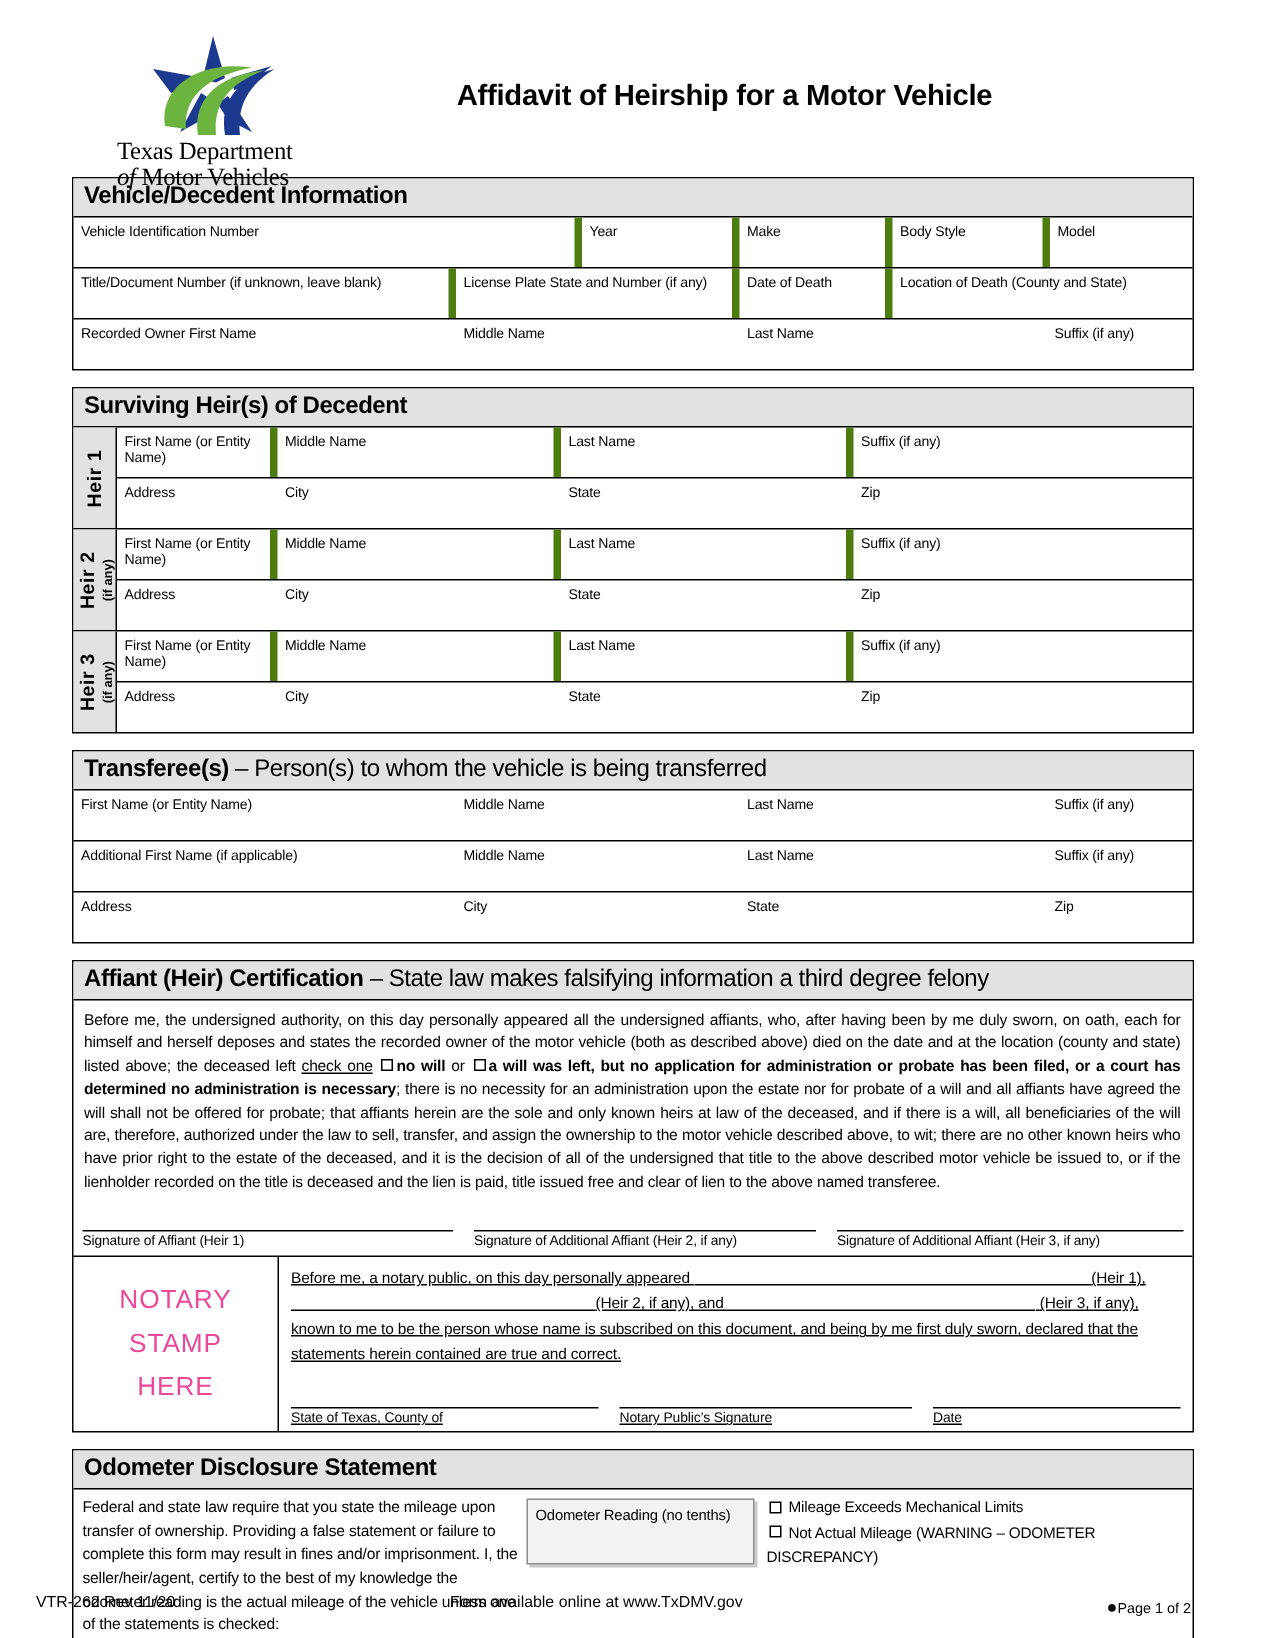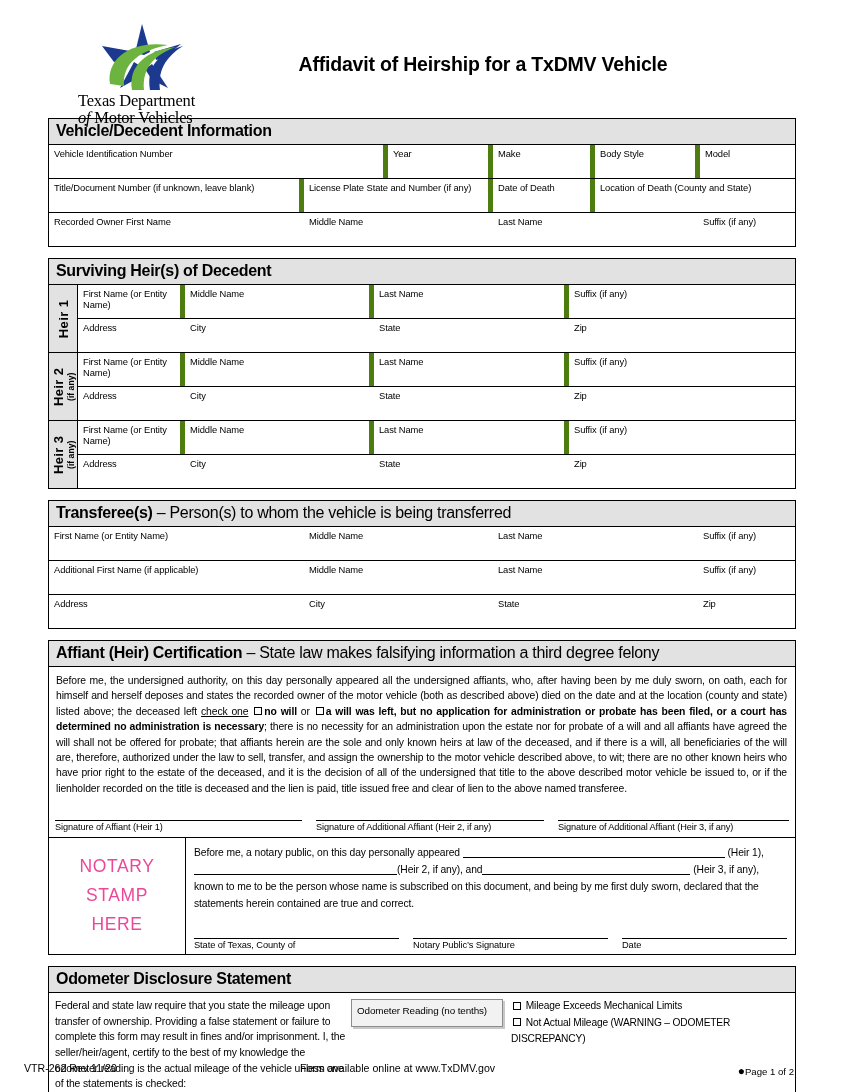--- a/index.html
+++ b/index.html
@@ -107,35 +107,35 @@
   .notary-stamp {
     width: 137px; flex: 0 0 137px;
     border-right: 1.5px solid #000;
     color: #ec4899;
     font-size: 17.5px;
     text-align: center;
     padding-top: 14px;
     line-height: 29px;
     letter-spacing: 0.6px;
   }
-  .notary-main { flex: 1 1 auto; padding: 6px 8px 4px 8px; position: relative; }
+  .notary-main { flex: 1 1 auto; padding: 6px 8px 4px 8px; position: relative; text-decoration: underline; }
   .notary-text { font-size: 10.3px; line-height: 17px; letter-spacing: -0.1px; }
   .ul { display: inline-block; border-bottom: 1.1px solid #000; height: 12px; vertical-align: -2px; }
   .notary-foot { display: flex; margin-top: 26px; }
   .notary-foot .sig { font-size: 9.3px; }
 
   
   .odo-body { padding: 5px 7px 0 6px; font-size: 10.4px; line-height: 15.6px; letter-spacing: -0.12px; }
   .odo-flex { display: flex; align-items: flex-start; }
   .odo-lead { flex: 0 0 292px; }
   .odo-reading {
     flex: 0 0 152px;
     margin-left: 4px;
     margin-top: 1px;
-    height: 28px;
+    height: 44px;
     border: 1.3px solid #8c8c8c;
     background: #f2f2f2;
     box-shadow: 2px 2px 0 #c9c9c9;
     font-size: 9.9px;
     padding: 3px 12px 0 5px;
   }
   .odo-checks { flex: 1 1 auto; padding-left: 8px; }
   .odo-check { font-size: 10.2px; line-height: 16.5px; letter-spacing: -0.15px; }
 
   
@@ -179,21 +179,21 @@
           <path d="M26 62 C22 36, 48 18, 84 23 C58 28, 38 40, 40 64 Z" fill="#6cb33f"></path>
           <path d="M48 68 C44 44, 62 28, 92 25 C70 33, 58 46, 60 68 Z" fill="#6cb33f"></path>
           <path d="M66 68 C62 44, 76 30, 99 24 C80 36, 74 50, 76 68 Z" fill="#1b3a8f"></path>
         </svg>
       </div>
       <div class="logo-text">
         <div class="l1">Texas Department</div>
         <div class="l2"><i>of</i><span> Motor Vehicles</span></div>
       </div>
     </div>
-    <div class="doc-title">Affidavit of Heirship for a TxDMV Vehicle</div>
+    <div class="doc-title">Affidavit of Heirship for a Motor Vehicle</div>
   </div>
 
   <div class="section">
     <div class="sec-head">Vehicle/Decedent Information</div>
     <div class="row">
       <div class="cell" style="flex:0 0 339px">Vehicle Identification Number</div>
       <div class="cell" style="flex:0 0 105px">Year</div>
       <div class="cell" style="flex:0 0 102px">Make</div>
       <div class="cell" style="flex:0 0 105px">Body Style</div>
       <div class="cell" style="flex:1 1 auto">Model</div>

